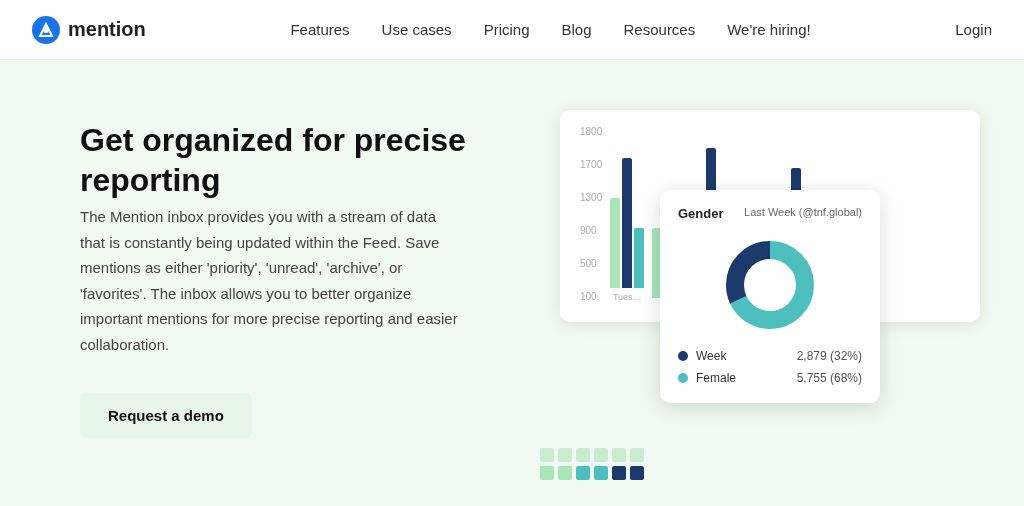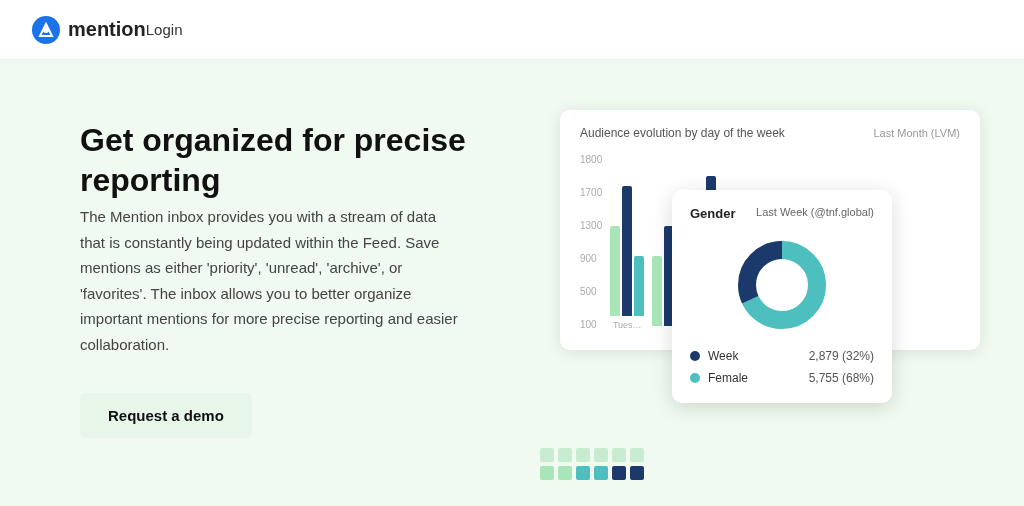--- a/index.html
+++ b/index.html
@@ -1,20 +1,20 @@
 <!DOCTYPE html>
 <html><head>
   <meta charset="utf-8">
   <style>
     * { margin: 0; padding: 0; box-sizing: border-box; }
     body { font-family: -apple-system, BlinkMacSystemFont, 'Segoe UI', Arial, sans-serif; background: #fff; width: 1024px; height: 506px; overflow: hidden; }
 
     
     .navbar {
-      display: flex; align-items: center; 
+      display: flex; align-items: center; justify-content: space-between;
       padding: 0 32px; height: 60px; background: #fff;
       border-bottom: 1px solid #eee;
     }
     .nav-logo { display: flex; align-items: center; gap: 8px; }
     .nav-logo-icon {
       width: 28px; height: 28px; background: #1a73e8; border-radius: 50%;
       display: flex; align-items: center; justify-content: center;
     }
     .nav-logo-icon svg { width: 16px; height: 16px; }
     .nav-logo-text { font-size: 20px; font-weight: 600; color: #222; }
@@ -52,21 +52,21 @@
       box-shadow: 0 2px 16px rgba(0,0,0,0.10);
       width: 420px; padding: 16px 20px 20px;
       position: relative;
     }
     .chart-header { display: flex; justify-content: space-between; align-items: center; margin-bottom: 14px; }
     .chart-title { font-size: 12px; color: #555; font-weight: 500; }
     .chart-period { font-size: 11px; color: #999; }
 
     
     .gender-card {
-      position: absolute; top: 80px; left: 112px;
+      position: absolute; top: 80px; left: 100px;
       background: #fff; border-radius: 10px;
       box-shadow: 0 4px 20px rgba(0,0,0,0.15);
       width: 220px; padding: 16px 18px 18px;
       z-index: 10;
     }
     .gender-header { display: flex; justify-content: space-between; margin-bottom: 14px; }
     .gender-title { font-size: 13px; font-weight: 700; color: #222; }
     .gender-period { font-size: 11px; color: #666; }
 
     
@@ -88,40 +88,44 @@
 <nav class="navbar">
   <div class="nav-logo">
     <div class="nav-logo-icon">
       <svg viewBox="0 0 16 16" fill="white">
           <polygon points="8,2 14,14 2,14" fill="none" stroke="white" stroke-width="2"></polygon>
           <circle cx="8" cy="8" r="3" fill="white"></circle>
         </svg>
     </div>
     <span class="nav-logo-text">mention</span>
   </div>
+  <div class="nav-links">
+    <a class="nav-link">Features</a>
+    <a class="nav-link">Use cases</a>
+    <a class="nav-link">Pricing</a>
+    <a class="nav-link">Blog</a>
+    <a class="nav-link">Resources</a>
+    <a class="nav-link">We're hiring!</a>
+  </div>
   <div class="nav-right">
     <span class="nav-login">Login</span>
   </div>
 </nav>
 
 <section class="main">
 
   <div class="left-content">
     <h1 class="headline">Get organized for precise reporting</h1>
     <p class="body-text">The Mention inbox provides you with a stream of data that is constantly being updated within the Feed. Save mentions as either 'priority', 'unread', 'archive', or 'favorites'. The inbox allows you to better organize important mentions for more precise reporting and easier collaboration.</p>
     <button class="request-btn">Request a demo</button>
   </div>
 
   <div class="right-content">
 
     <div class="chart-card">
-      <div class="chart-header">
-        <span class="chart-title">Audience evolution by day of the week</span>
-        <span class="chart-period">Last Month (LVM)</span>
-      </div>
 
       <div style="display:flex; align-items:flex-end; gap:0;">
 
         <div style="display:flex;flex-direction:column;justify-content:space-between;height:176px;margin-right:8px;padding-bottom:0;">
           <span style="font-size:10px;color:#aaa;">1800</span>
           <span style="font-size:10px;color:#aaa;">1700</span>
           <span style="font-size:10px;color:#aaa;">1300</span>
           <span style="font-size:10px;color:#aaa;">900</span>
           <span style="font-size:10px;color:#aaa;">500</span>
           <span style="font-size:10px;color:#aaa;">100</span>

